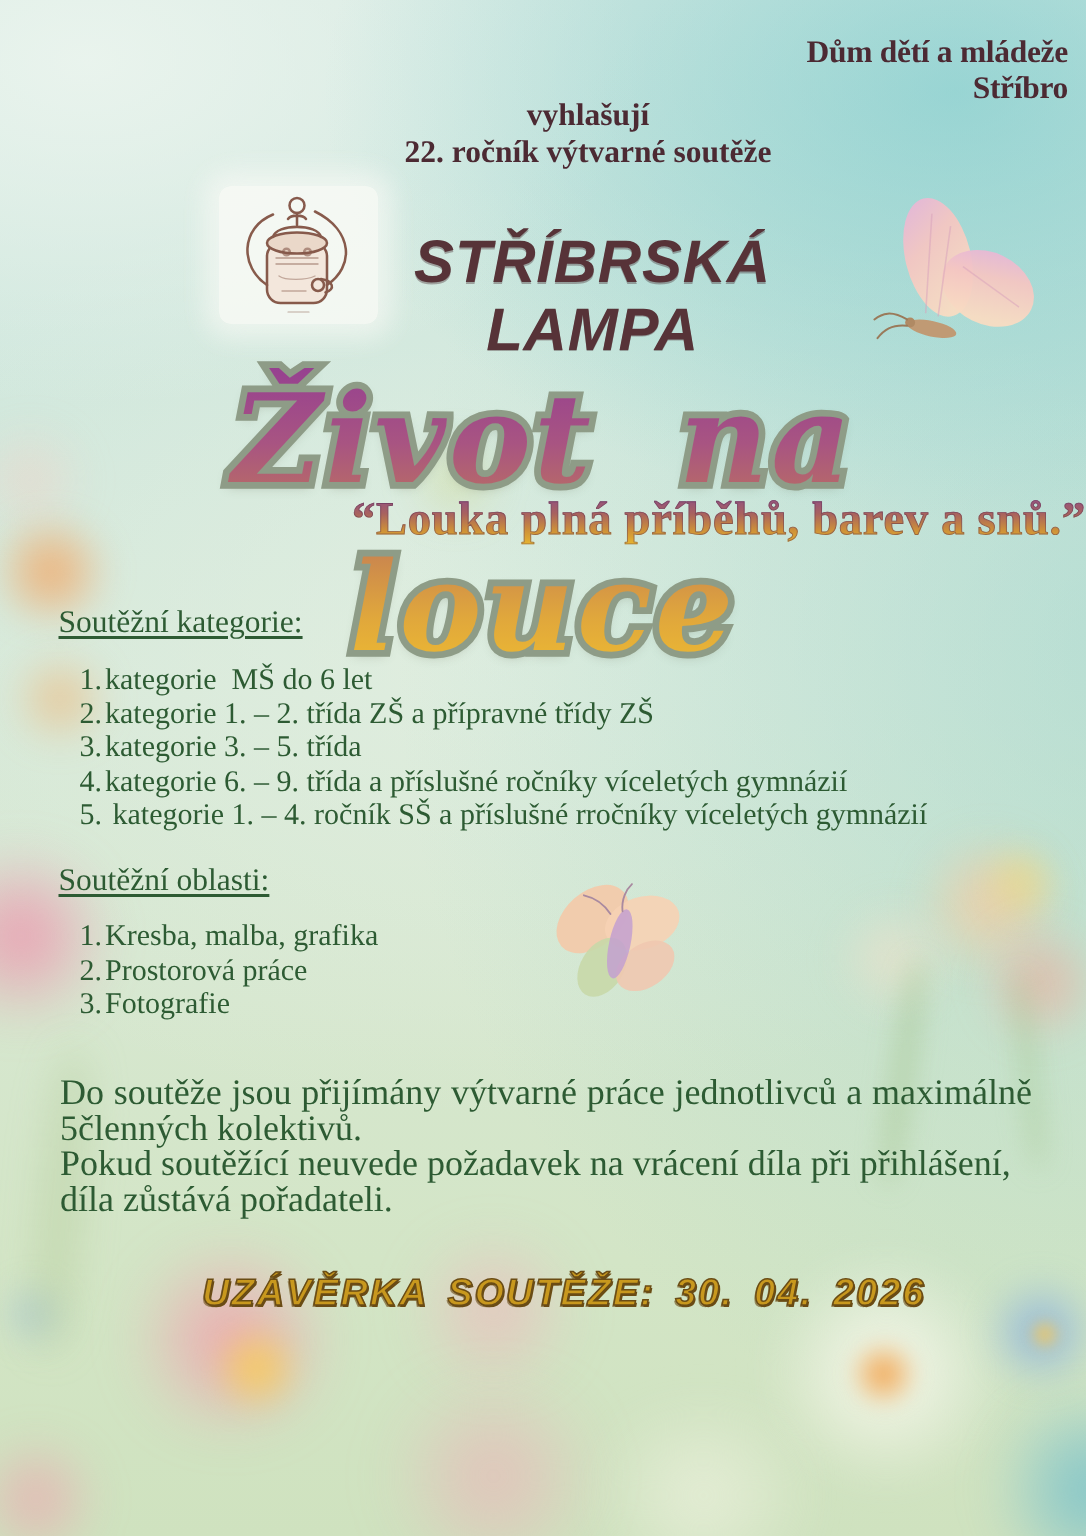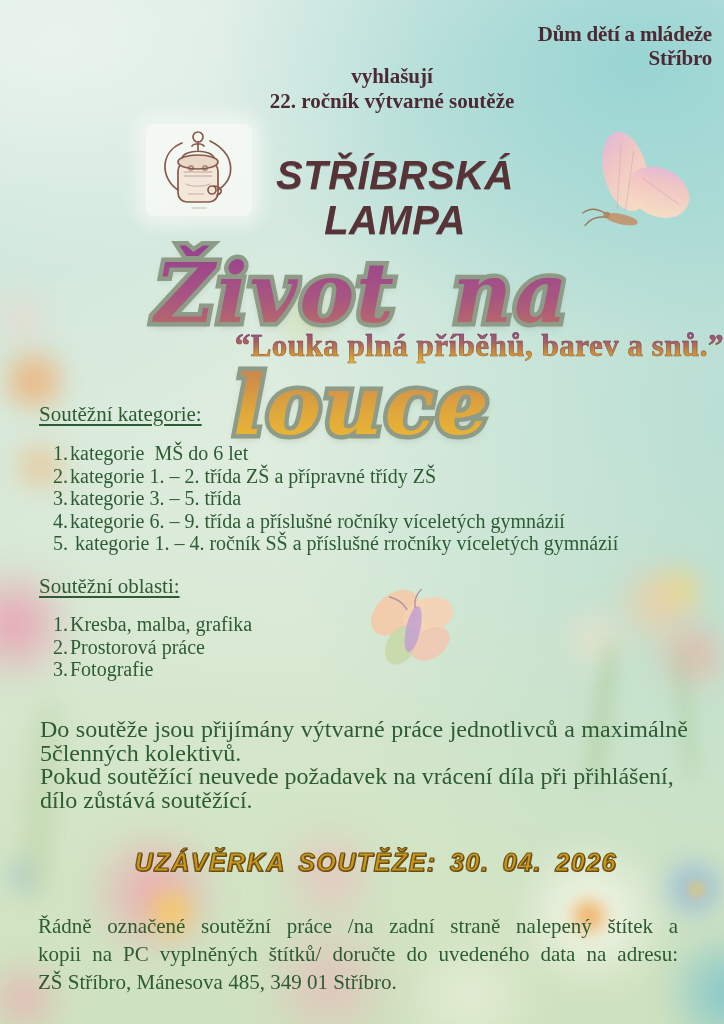--- a/index.html
+++ b/index.html
@@ -260,24 +260,19 @@
       <ellipse cx="61" cy="64" rx="21" ry="14" transform="rotate(-28 61 64)" fill="#f0c8b0" opacity="0.9"></ellipse>
       <ellipse cx="46" cy="48" rx="7" ry="23" transform="rotate(18 46 48)" fill="#c3a0d0" opacity="0.85"></ellipse>
       <path d="M42,28 C38,20 32,16 26,14 M50,27 C50,19 54,13 58,10" stroke="#a98aa0" stroke-width="1.2" fill="none" stroke-linecap="round"></path>
     </svg>
   </div>
 
   <div class="abs green rules">
     <div class="line jfull">Do soutěže jsou přijímány výtvarné práce jednotlivců a maximálně</div>
     <div class="line">5členných kolektivů.</div>
     <div class="line">Pokud soutěžící neuvede požadavek na vrácení díla při přihlášení,</div>
-    <div class="line">dílo zůstává soutěžící.</div>
+    <div class="line">díla zůstává pořadateli.</div>
   </div>
 
   <div class="abs deadline">UZÁVĚRKA SOUTĚŽE: 30. 04. 2026</div>
 
-  <div class="abs green address">
-    <div class="line jfull">Řádně označené soutěžní práce /na zadní straně nalepený štítek a</div>
-    <div class="line jfull">kopii na PC vyplněných štítků/ doručte do uvedeného data na adresu:</div>
-    <div class="line">ZŠ Stříbro, Mánesova 485, 349 01 Stříbro.</div>
-  </div>
 
 </div>
 
 </body></html>

